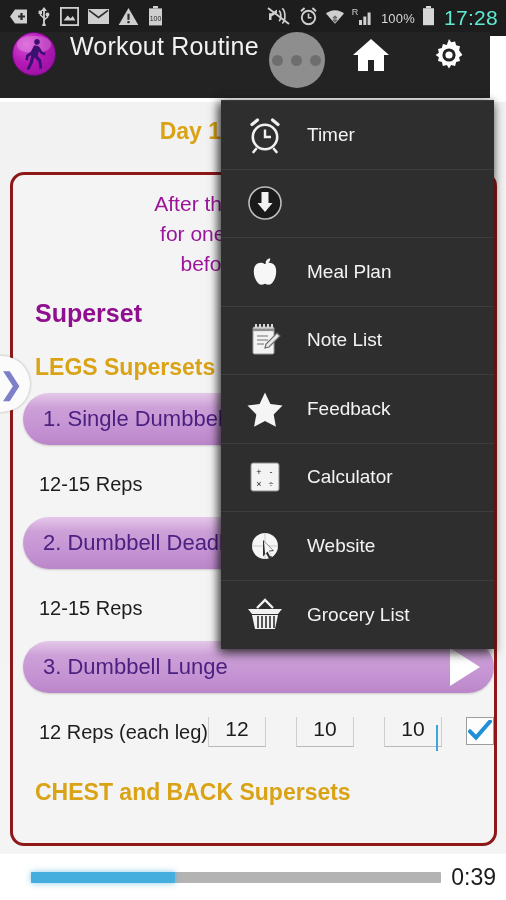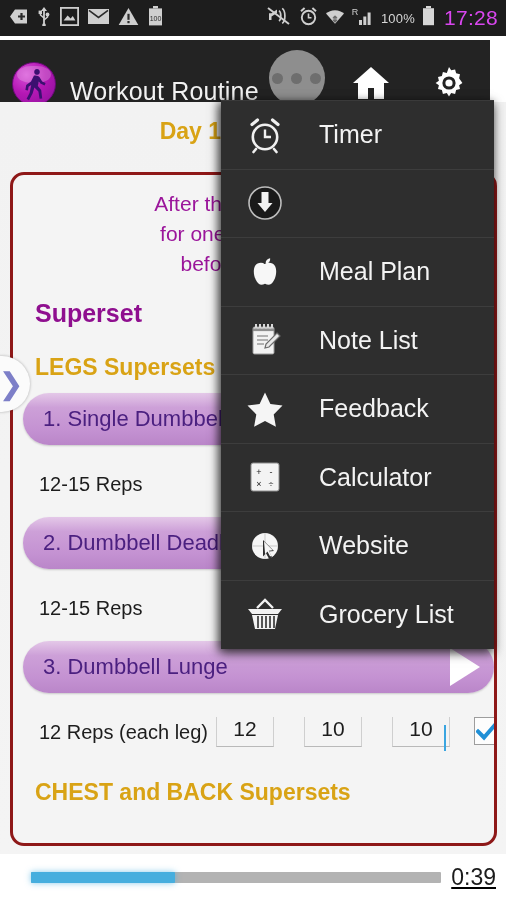--- a/index.html
+++ b/index.html
@@ -13,26 +13,26 @@
   
   #statusbar{
     position:absolute; left:0; top:0; width:506px; height:36px;
     background:#1d1d1d; display:flex; align-items:center;
     padding:0 8px 0 9px;
   }
   #statusbar .sb-left{ display:flex; align-items:center; gap:9px; }
   #statusbar .sb-right{ margin-left:auto; display:flex; align-items:center; gap:7px; }
   .sb-ico{ display:inline-block; }
   .sb-text{ color:#d6d6d6; font-size:13px; letter-spacing:0.2px; }
-  .sb-clock{ color:#d946ef; font-size:21px; font-weight:400; letter-spacing:0.3px; margin-left:2px; }
+  .sb-clock{ color:#5eead4; font-size:21px; font-weight:400; letter-spacing:0.3px; margin-left:2px; }
 
   
   #actionbar{
-    position:absolute; left:0; top:40px; width:490px; height:66px;
-    background:#232323; display:flex; align-items:flex-end; padding:0 14px 0 12px;
+    position:absolute; left:0; top:32px; width:490px; height:66px;
+    background:#232323; display:flex; align-items:flex-start; padding:0 14px 0 12px;
   }
   #applogo{
     width:44px; height:44px; border-radius:50%;
     background:radial-gradient(circle at 32% 28%, #d74fd7 0%, #b518b5 45%, #8a0f99 100%);
     position:relative; overflow:hidden; flex:0 0 auto;
     border:1px solid #6a0a78;
   }
   #applogo .hl{
     position:absolute; left:4px; top:3px; width:34px; height:17px;
     border-radius:50%/60%;
@@ -101,21 +101,21 @@
     display:flex; align-items:center; padding:18px 0 0 26px; height:60px;
   }
   .reps-label{ color:#1d1d1d; font-size:20px; white-space:nowrap;}
   .num-field{
     width:58px; margin-left:18px; text-align:center; font-size:21px; color:#1c1c1c;
     border:none; border-bottom:1px solid #b9b9b9; border-left:1px solid #cfcfcf;
     border-right:1px solid #cfcfcf;
     background:transparent; padding-bottom:5px; font-family:"Liberation Sans", sans-serif;
     position:relative;
   }
-  #f1{ margin-left:8px; }
+  #f1{ margin-left:0; }
   .fields-wrap{ margin-left:auto; display:flex; align-items:flex-end; gap:12px; padding-right:6px;}
   .caret{
     width:2px; height:26px; background:#3aa5e0; display:inline-block;
     position:relative; top:4px; margin-left:-6px;
   }
   .cbox{
     width:28px; height:28px; border:1px solid #9d9d9d; background:#fdfdfd;
     margin-left:16px; margin-right:8px; display:flex; align-items:center; justify-content:center;
     position:relative; top:-2px;
   }
@@ -141,28 +141,28 @@
   .menu-item{
     height:68.5px; display:flex; align-items:center;
     border-bottom:1px solid #3d3d3d; padding-left:16px;
   }
   .menu-item:last-child{ border-bottom:none; }
   .mi-icon{
     width:56px; height:52px; display:flex; align-items:center; justify-content:center;
     flex:0 0 auto;
   }
   .mi-label{
-    color:#f3f3f3; font-size:25px; margin-left:26px; white-space:nowrap;
+    color:#f3f3f3; font-size:19px; margin-left:14px; white-space:nowrap;
     font-weight:400;
   }
 
   
   #bottombar{
     position:absolute; left:0; bottom:0; width:506px; height:46px;
-    background:#ffffff; display:flex; align-items:center; padding:0 10px 0 31px;text-decoration:underline;
+    background:#ffffff; display:flex; align-items:center; padding:0 10px 0 31px;
   }
   #pbar{
     position:relative; height:11px; background:#b3b3b3; border-radius:1px;
     flex:1 1 auto; margin-right:10px; max-width:434px;
   }
   #pfill{
     position:absolute; left:0; top:0; height:11px; background:#46aede; border-radius:1px;
     box-shadow:0 0 6px rgba(70,174,222,0.65);
   }
   #ptime{ color:#1b1b1b; font-size:23px; white-space:nowrap; }

